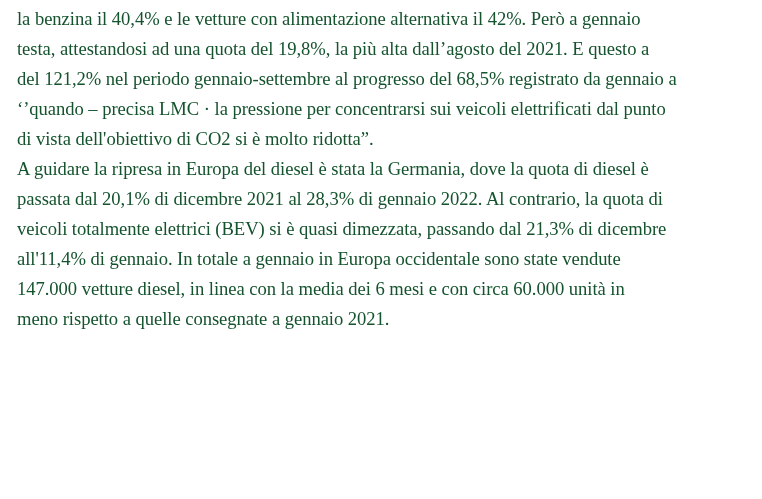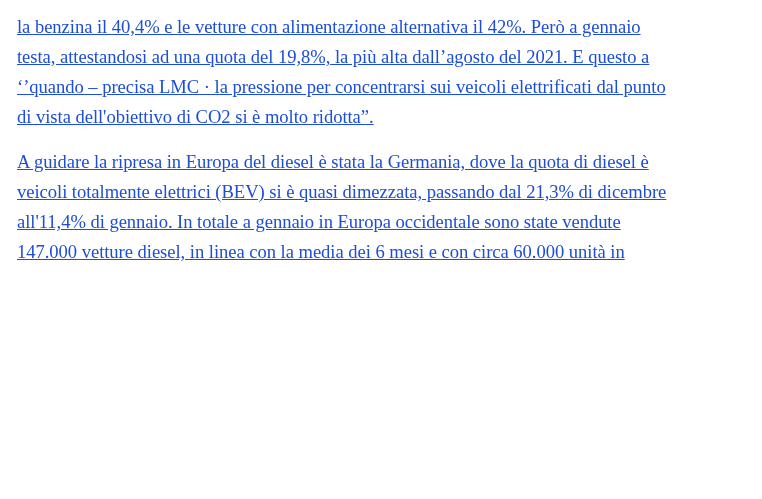--- a/index.html
+++ b/index.html
@@ -9,56 +9,57 @@
     }
     body {
       width: 762px;
       height: 499px;
       overflow: hidden;
       position: relative;
     }
     .article {
       position: absolute;
       left: 17px;
-      top: 12px;
+      top: 4px;
       width: 745px;
-      color: #1d4ed8;
+      color: #14532d;
       font-family: "DejaVu Serif", "Liberation Serif", serif;
-      text-decoration: underline;
     }
     .para {
       margin: 0;
     }
     .line {
       display: block;
       white-space: nowrap;
       font-size: 17.2px;
       line-height: 30px;
       height: 30px;
       letter-spacing: -0.35px;
       font-family: "Liberation Serif", "DejaVu Serif", serif;
       font-size: 18.6px;
       letter-spacing: -0.05px;
     }
     .para-1 {
       margin-top: 0px;
     }
     .para-2 {
-      margin-top: 15px;
     }
   </style>
 </head>
 <body>
 
 <div class="article">
   <p class="para para-1">
     <span class="line">la benzina il 40,4% e le vetture con alimentazione alternativa il 42%. Però a gennaio</span>
     <span class="line">testa, attestandosi ad una quota del 19,8%, la più alta dall’agosto del 2021. E questo a</span>
+    <span class="line">del 121,2% nel periodo gennaio-settembre al progresso del 68,5% registrato da gennaio a</span>
     <span class="line">‘’quando – precisa LMC · la pressione per concentrarsi sui veicoli elettrificati dal punto</span>
     <span class="line">di vista dell'obiettivo di CO2 si è molto ridotta”.</span>
   </p>
   <p class="para para-2">
     <span class="line">A guidare la ripresa in Europa del diesel è stata la Germania, dove la quota di diesel è</span>
+    <span class="line">passata dal 20,1% di dicembre 2021 al 28,3% di gennaio 2022.  Al contrario, la quota di</span>
     <span class="line">veicoli totalmente elettrici (BEV) si è quasi dimezzata, passando dal 21,3% di dicembre</span>
     <span class="line">all'11,4% di gennaio. In totale a gennaio in Europa occidentale sono state vendute</span>
     <span class="line">147.000 vetture diesel, in linea con la media dei 6 mesi e con circa 60.000 unità in</span>
+    <span class="line">meno rispetto a quelle consegnate a gennaio 2021.</span>
   </p>
 </div>
 
 </body></html>

